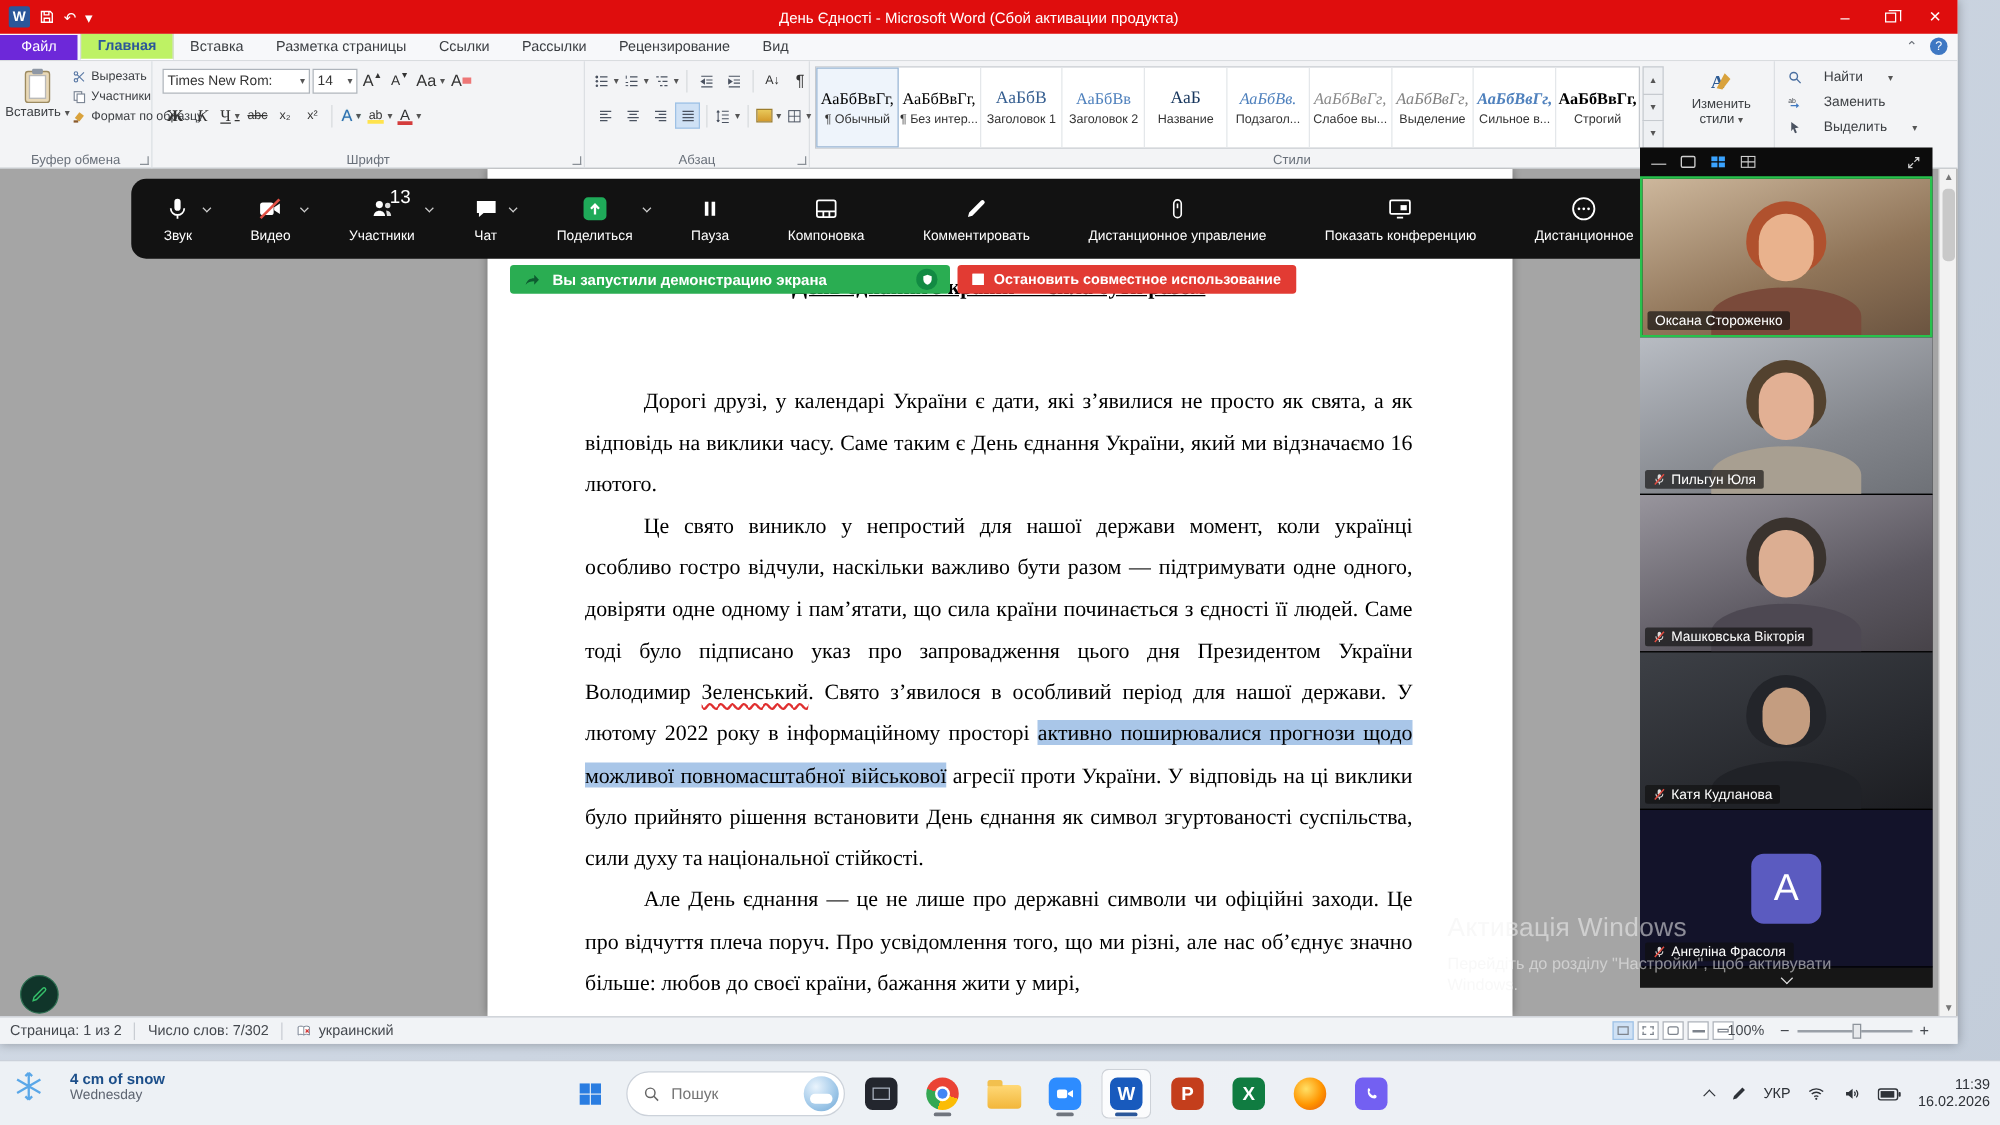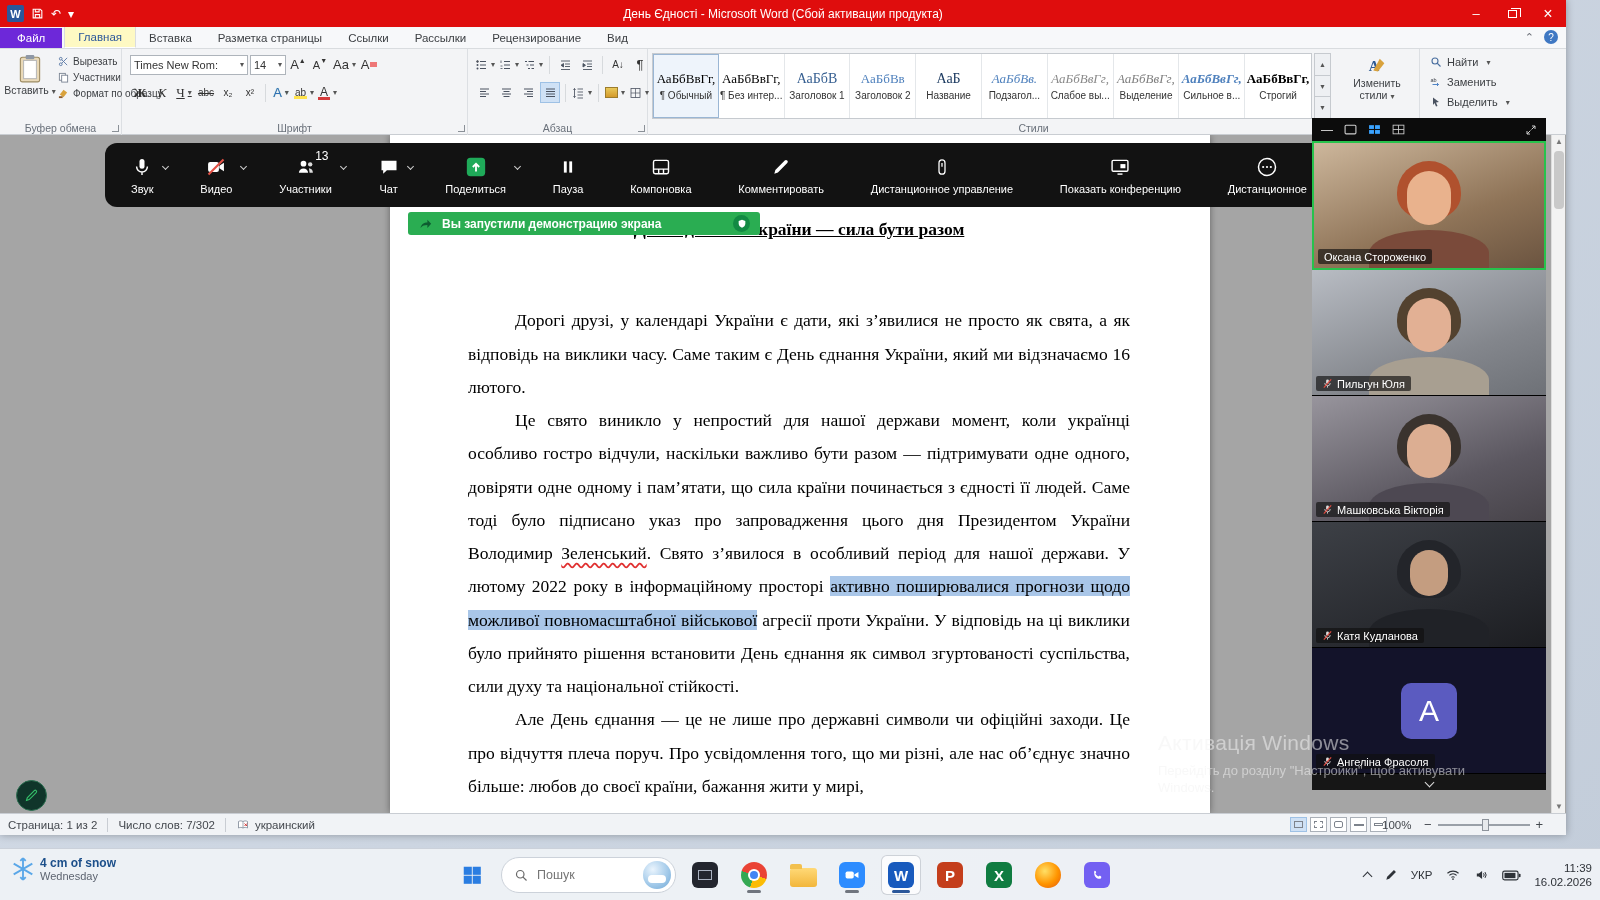--- a/index.html
+++ b/index.html
@@ -18,21 +18,21 @@
 .tb-title{position:absolute;left:0;right:0;text-align:center;font-size:12px;color:#fff;pointer-events:none}
 .tb-ctrls{position:absolute;right:0;top:0;height:27px;display:flex}
 .tb-btn{width:36px;height:27px;display:flex;align-items:center;justify-content:center;font-size:13px}
 .restore-ic{width:9px;height:8px;border:1px solid #fff;position:relative;background:transparent}
 .restore-ic:before{content:"";position:absolute;left:2px;top:-3px;width:9px;height:8px;border:1px solid #fff;border-bottom:none;border-left:none}
 
 
 .ribbon-tabs{position:absolute;left:0;top:27px;width:1566px;height:22px;background:#f7f8fa;border-bottom:1px solid #d9dcdf;display:flex;align-items:flex-end}
 .tab{font-size:11.5px;color:#3b3e42;padding:4px 13px 4px;cursor:default}
 .tab-file{background:#6d28d9;color:#fff;padding:4px 17px;margin-right:2px}
-.tab-active{background:#fef9c3;border:1px solid #d9dcdf;border-bottom:1px solid #fff;color:#2b579a;font-weight:normal}
+.tab-active{background:#bef264;border:1px solid #d9dcdf;border-bottom:1px solid #fff;color:#2b579a;font-weight:bold}
 .rt-right{position:absolute;right:8px;top:3px;display:flex;gap:10px;align-items:center;color:#6b7078;font-size:11px}
 .help-circ{width:14px;height:14px;border-radius:50%;background:#3f78c3;color:#fff;font-size:10px;display:flex;align-items:center;justify-content:center}
 
 
 .ribbon{position:absolute;left:0;top:49px;width:1566px;height:86px;background:#f3f4f6;border-bottom:1px solid #c9cdd2}
 .rgroup{position:absolute;top:0;height:86px;border-right:1px solid #dcdfe3}
 .glabel{position:absolute;bottom:1px;left:0;right:0;text-align:center;font-size:10.5px;color:#69707a}
 .dlg{position:absolute;right:2px;bottom:3px;width:7px;height:7px;border-right:1px solid #8a9097;border-bottom:1px solid #8a9097}
 .sbtn{display:flex;align-items:center;gap:4px;font-size:10px;color:#3c3f43;padding:1px 2px;white-space:nowrap}
 .combo{border:1px solid #aeb4bb;background:#fff;font-size:11px;color:#333;display:flex;align-items:center;justify-content:space-between;padding:1px 3px;height:20px}
@@ -49,21 +49,21 @@
 .sp{font-family:"Liberation Serif",serif;font-size:13px;white-space:nowrap}
 .sname{font-size:10px;color:#333;white-space:nowrap}
 .sp3{color:#365f91;font-size:14px}.sp4{color:#4f81bd}.sp5{color:#17365d;font-size:14px}
 .sp6{color:#4f81bd;font-style:italic}.sp7{color:#8a8a8a;font-style:italic}
 .sp8{color:#808080;font-style:italic}.sp9{color:#4f81bd;font-style:italic;font-weight:bold}
 .sp10{font-weight:bold;color:#000}
 .gal-arrows{position:absolute;left:666px;top:4px;width:17px;height:66px;display:flex;flex-direction:column}
 .gal-arrows div{flex:1;border:1px solid #c6cacf;border-top:none;background:#eef0f3;font-size:7px;color:#555;display:flex;align-items:center;justify-content:center}
 .gal-arrows div:first-child{border-top:1px solid #c6cacf}
 .chg{position:absolute;left:690px;top:6px;width:78px;text-align:center;font-size:10.5px;color:#3c3f43}
-.edit-row{display:flex;align-items:center;gap:5px;font-size:11px;color:#3c3f43;padding:3px 6px}
+.edit-row{display:flex;align-items:center;gap:17px;font-size:11px;color:#3c3f43;padding:3px 6px}
 
 
 .doc-area{position:absolute;left:0;top:135px;width:1566px;height:678px;background:#a5a5a5;overflow:hidden}
 .page{position:absolute;left:390px;top:0;width:820px;height:678px;background:#fff;box-shadow:0 0 7px rgba(0,0,0,.4);overflow:hidden}
 .page-inner{padding:78px 80px 0 78px;font-family:"Liberation Serif",serif;font-size:17.5px;line-height:1.9;color:#000;text-align:justify}
 .doc-title{text-align:center;font-weight:bold;text-decoration:underline;margin-bottom:58px}
 .page-inner p{text-indent:47px}
 .hl{background:#a9c6e8}
 .sp-err{text-decoration-line:underline;text-decoration-style:wavy;text-decoration-color:#e03030;text-underline-offset:3px}
 .vscroll{position:absolute;right:1px;top:0;width:14px;height:678px;background:#f2f2f2;border-left:1px solid #dcdcdc}
@@ -82,21 +82,21 @@
 .zslider{position:absolute;left:1424px;display:flex;align-items:center;gap:6px}
 .ztrack{width:92px;height:2px;background:#9aa0a8;position:relative}
 .zthumb{position:absolute;left:44px;top:-5px;width:7px;height:12px;background:#e7e9ec;border:1px solid #8d939b}
 
 
 .zoom-toolbar{position:absolute;left:105px;top:143px;width:1228px;height:64px;background:#121212;border-radius:12px;display:flex;align-items:center;justify-content:space-between;padding:0 26px;z-index:40}
 .zt{display:flex;flex-direction:column;align-items:center;gap:4px;color:#fff;font-size:11px;position:relative;white-space:nowrap}
 .zt-ic{height:24px;display:flex;align-items:center}
 .cv{width:5px;height:5px;border-right:1.5px solid #cfcfcf;border-bottom:1.5px solid #cfcfcf;transform:rotate(45deg);display:inline-block}
 .zt .cv{position:absolute;right:-14px;top:9px}
-.badge13{position:absolute;top:-6px;right:-12px;font-size:12px;color:#fff}
+.badge13{position:absolute;top:-6px;right:-12px;font-size:15px;color:#fff}
 
 
 .banner{position:absolute;left:408px;top:212px;height:23px;display:flex;z-index:41;font-weight:bold}
 .bn-green{background:#2aad52;color:#fff;font-size:12px;display:flex;align-items:center;gap:9px;padding:0 10px;border-radius:3px;width:352px}
 .shield-c{width:17px;height:17px;border-radius:50%;background:#128a43;display:flex;align-items:center;justify-content:center;margin-left:auto}
 .bn-red{background:#e23b33;color:#fff;font-size:11.5px;display:flex;align-items:center;gap:8px;padding:0 12px;border-radius:3px;margin-left:6px}
 .stop-sq{width:9px;height:9px;border:2px solid #fff;background:#fff}
 
 
 .zpanel{position:absolute;left:1312px;top:118px;width:234px;height:672px;background:#0c0c0c;z-index:50;display:flex;flex-direction:column}
@@ -126,21 +126,21 @@
 
 .wmark{position:absolute;left:1158px;top:731px;z-index:60;color:rgba(242,242,242,.55);pointer-events:none}
 .wm1{font-size:21px;letter-spacing:.3px}
 .wm2{font-size:13px;line-height:17px;margin-top:7px}
 
 
 .annot{position:absolute;left:16px;top:780px;width:31px;height:31px;border-radius:50%;background:#10352a;border:1px solid #2b6e50;display:flex;align-items:center;justify-content:center;z-index:61}
 
 
 .taskbar{position:absolute;left:0;top:848px;width:1600px;height:52px;background:rgba(238,241,246,.96);border-top:1px solid rgba(180,188,200,.6);z-index:70}
-.weather{position:absolute;left:10px;top:7px;display:flex;align-items:center;gap:4px}
+.weather{position:absolute;left:10px;top:7px;display:flex;align-items:center;gap:20px}
 .w1{font-size:12px;color:#1c4f8a;font-weight:bold}
 .w2{font-size:11px;color:#5d6470}
 .tk-center{position:absolute;left:452px;top:6px;display:flex;align-items:center;gap:9px}
 .tk-btn{width:40px;height:40px;border-radius:6px;display:flex;align-items:center;justify-content:center;position:relative}
 .tk-btn.active{background:rgba(255,255,255,.75);box-shadow:inset 0 0 0 1px rgba(160,168,180,.5)}
 .run-dot{position:absolute;bottom:2px;left:50%;transform:translateX(-50%);width:14px;height:3px;border-radius:2px;background:#70757e}
 .search-pill{width:175px;height:36px;border-radius:18px;background:#fff;border:1px solid #ccd2da;display:flex;align-items:center;gap:8px;padding:0 4px 0 12px}
 .search-pill input{border:none;outline:none;font-size:12.5px;color:#444;width:92px;background:transparent;font-family:"Liberation Sans",sans-serif}
 .sthumb{width:28px;height:28px;border-radius:50%;margin-left:auto;background:radial-gradient(circle at 35% 30%,#eaf4fd,#9ec7e8 60%,#6fa6d4);position:relative;overflow:hidden}
 .sthumb:before{content:"";position:absolute;left:5px;bottom:6px;width:18px;height:8px;background:#fff;border-radius:6px}
@@ -652,20 +652,24 @@
     <svg width="15" height="15" viewBox="0 0 24 24">
         <path d="M4 19c1.5-6 5.5-8.5 11-8.5V6l6 6.5-6 6.5v-4.5c-4.5 0-8 1-11 4.5z" fill="#0d5c30"></path>
       </svg>
     <span>Вы запустили демонстрацию экрана</span>
     <span class="shield-c">
         <svg width="10" height="10" viewBox="0 0 24 24">
           <path d="M12 2l8 3v6c0 5-3.5 8.6-8 10-4.5-1.4-8-5-8-10V5z" fill="#fff"></path>
         </svg>
       </span>
   </div>
+  <div class="bn-red">
+    <span class="stop-sq"></span>
+    <span>Остановить совместное использование</span>
+  </div>
 </div>
 
 <div class="zpanel">
   <div class="zp-head">
     <span style="font-size:12px">—</span>
     <span>
         <svg width="13" height="11" viewBox="0 0 24 20">
           <rect x="2" y="2" width="20" height="16" rx="2" fill="none" stroke="#cfcfcf" stroke-width="2"></rect>
         </svg>
       </span>

